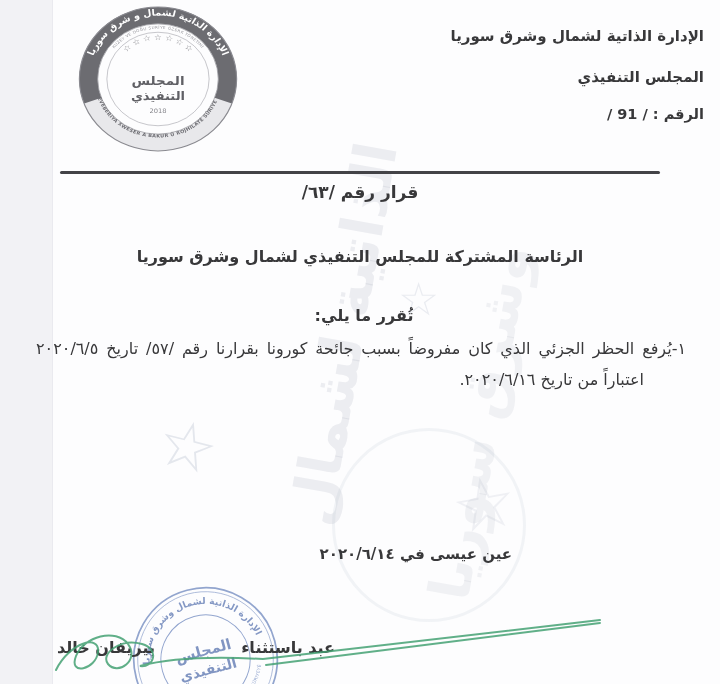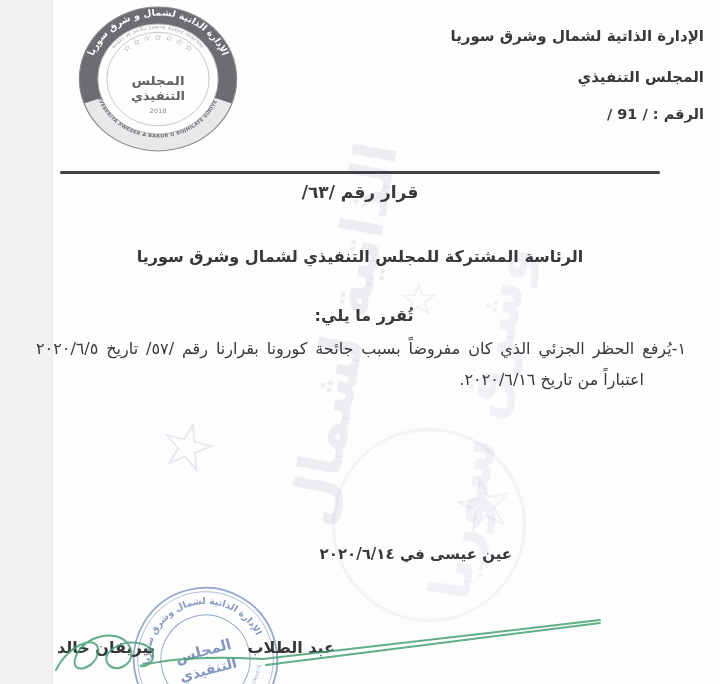--- a/index.html
+++ b/index.html
@@ -118,21 +118,21 @@
       <textPath href="#bArcTop" startOffset="50%">الإدارة الذاتية لشمال وشرق سوريا</textPath>
     </text>
     <text font-size="4.6" fill="#7b92c4" text-anchor="middle" letter-spacing="0.3">
       <textPath href="#bArcBot" startOffset="50%">REVEBERIYA XWESER A BAKUR Û ROJHILATÊ SÛRIYEYÊ</textPath>
     </text>
     <text x="80" y="76" font-size="15" font-weight="bold" fill="#667fb6" text-anchor="middle">المجلس</text>
     <text x="80" y="96" font-size="14.5" font-weight="bold" fill="#667fb6" text-anchor="middle">التنفيذي</text>
   </svg>
 
   <div class="sig-names">
-    <span>عبد الطلاب</span>
+    <span>عبد باستثناء</span>
     <span>بيريفان خالد</span>
   </div>
 
   <svg class="sig-ink" width="570" height="86" viewBox="0 0 570 86">
     <path d="M 8 72 C 22 44 52 36 50 54 C 48 72 20 78 28 58 C 36 38 68 30 80 46
              C 92 62 70 78 60 66 C 52 56 72 40 94 46 C 112 51 106 70 92 68
              C 118 61 160 58 215 61 L 552 22 M 218 67 L 552 25" fill="none" stroke="#44a173" stroke-width="2" stroke-linecap="round" opacity="0.85"></path>
   </svg>
 
 </div>

